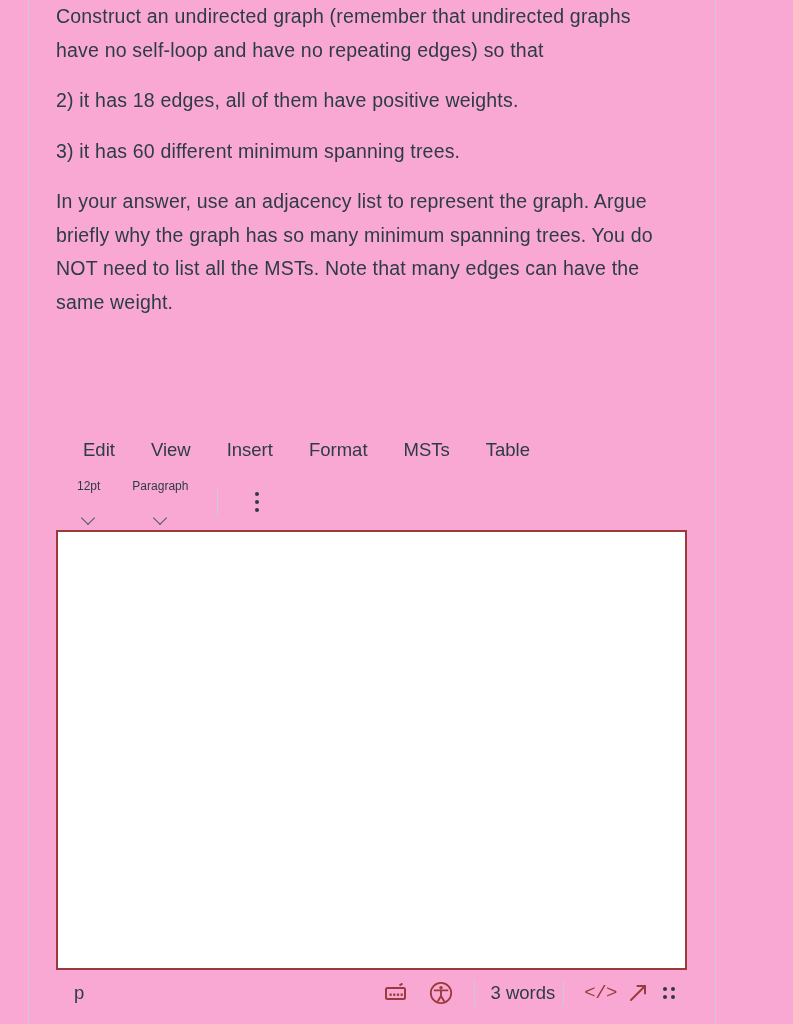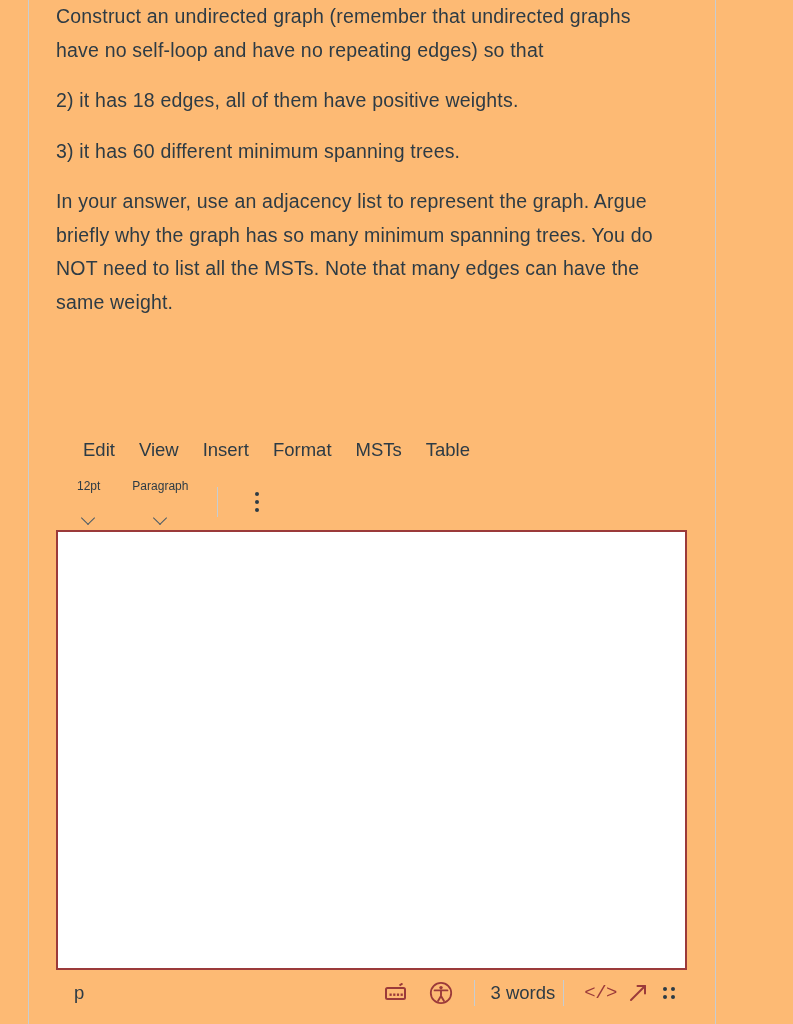--- a/index.html
+++ b/index.html
@@ -8,21 +8,21 @@
     background: #ffffff;
     width: 793px; height: 1024px;
     overflow: hidden;
     font-family: "Liberation Sans", sans-serif;
   }
 
   #page {
     position: relative;
     width: 793px;
     height: 1024px;
-    background: #fdba74;
+    background: #f9a8d4;
   }
 
   
   .rail {
     position: absolute;
     top: 0;
     width: 1px;
     height: 1024px;
     background: #c7cdd1;
   }
@@ -51,21 +51,21 @@
     top: 424px;
     width: 631px;
   }
 
   
   .rce-menubar {
     display: flex;
     align-items: center;
     height: 52px;
     padding-left: 15px;
-    gap: 0px;
+    gap: 12px;
   }
   .menu-item {
     color: #2d3b45;
     font-size: 18.5px;
     line-height: 1;
     padding: 6px 12px;
     border-radius: 3px;
     cursor: default;
     white-space: nowrap;
   }

